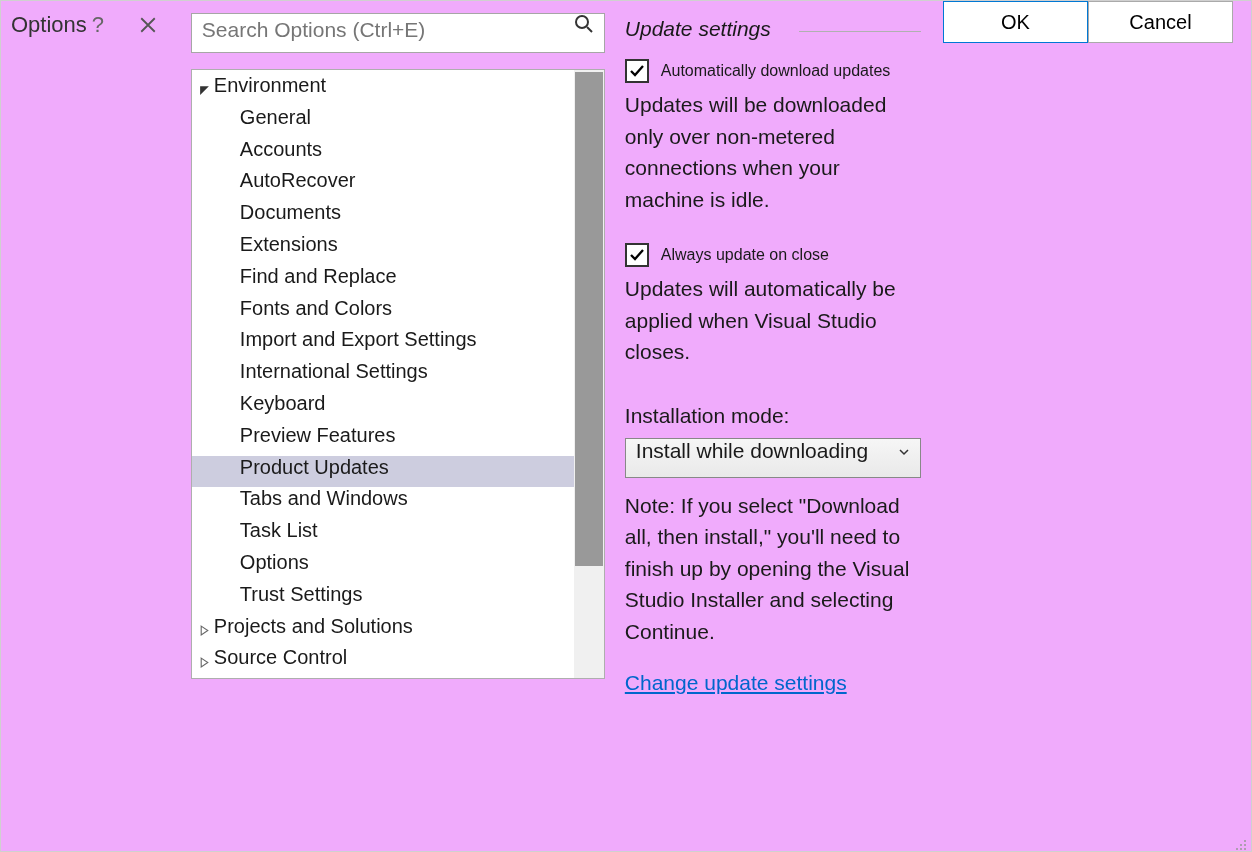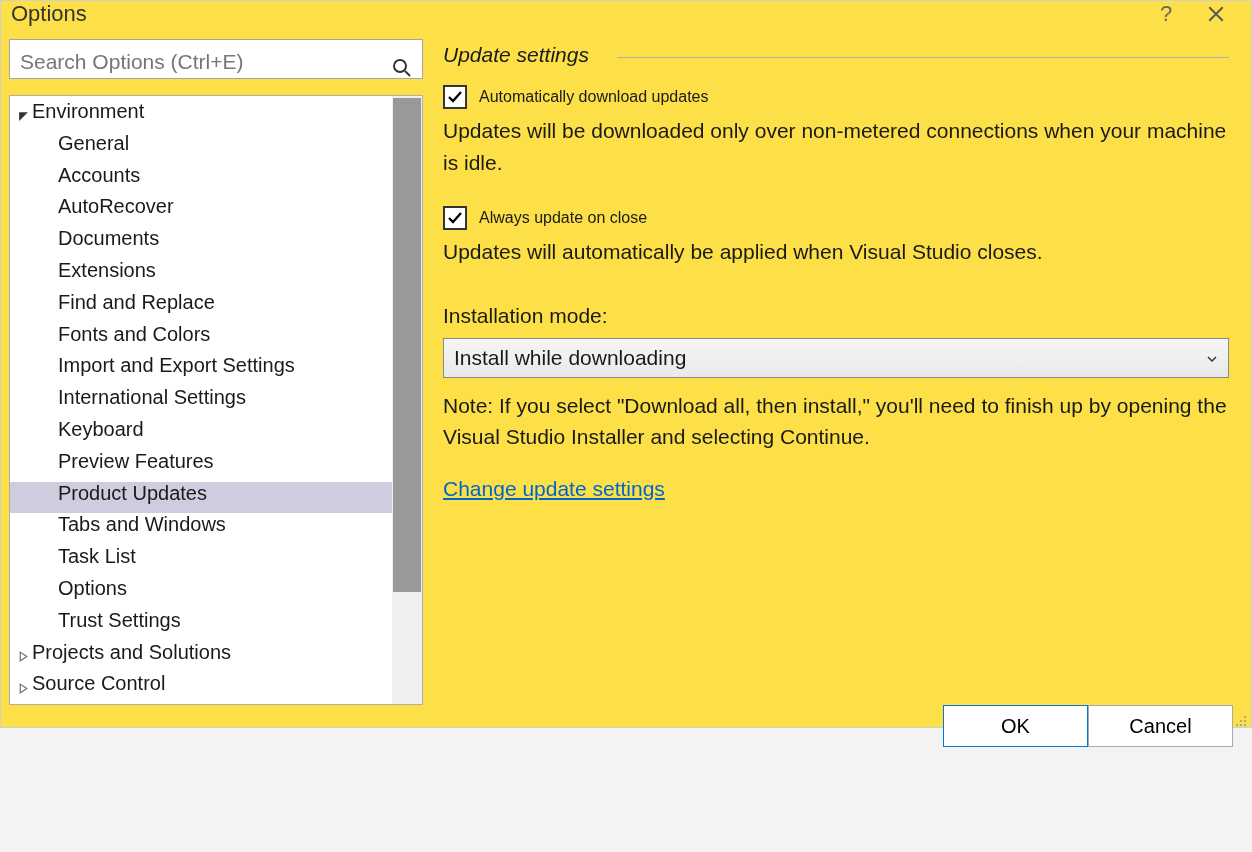--- a/index.html
+++ b/index.html
@@ -6,23 +6,23 @@
   html, body {
     margin: 0; padding: 0;
     font-family: "Segoe UI", Arial, sans-serif;
     font-size: 20px;
     background: #f3f3f3;
     width: 1252px; height: 852px;
     overflow: hidden;
     color: #1a1a1a;
   }
   .window {
-    width: 1252px; height: 728px;
-    background: #fde047;
-    display: flex; flex-direction: column;
+    width: 1252px; height: 852px;
+    background: #f0abfc;
+    display: flex; flex-direction: row;
     border: 1px solid #d0d0d0;
     position: relative;
   }
   .titlebar {
     display: flex; align-items: center;
     height: 48px;
     padding: 0 10px;
   }
   .titlebar .title {
     font-size: 22px;
@@ -41,21 +41,21 @@
     flex: 1;
     display: flex;
     gap: 20px;
     padding: 12px 12px 0 8px;
   }
   .left {
     width: 414px;
     display: flex; flex-direction: column;
   }
   .search-wrap {
-    display: flex; align-items: flex-end;
+    display: flex; align-items: flex-start;
     background: #fff;
     border: 1px solid #a6a6a6;
     height: 40px;
   }
   .search-wrap input {
     flex: 1;
     border: none; outline: none;
     font-size: 21px;
     padding: 4px 10px;
     color: #767676;
@@ -137,21 +137,21 @@
     color: #1a1a1a;
     line-height: 1.5;
     margin: 4px 0 0 0;
   }
   .block { margin-bottom: 28px; }
   .label {
     font-size: 21px;
     margin: 8px 0 10px 0;
   }
   .select {
-    display: flex; align-items: center;
+    display: flex; align-items: flex-start;
     border: 1px solid #888;
     background: linear-gradient(#f6f6f6,#e9e9e9);
     height: 40px;
     padding: 0 10px;
     font-size: 21px;
   }
   .select .value { flex: 1; }
   .select .caret svg { width: 12px; height: 12px; }
   .note {
     font-size: 21px;

